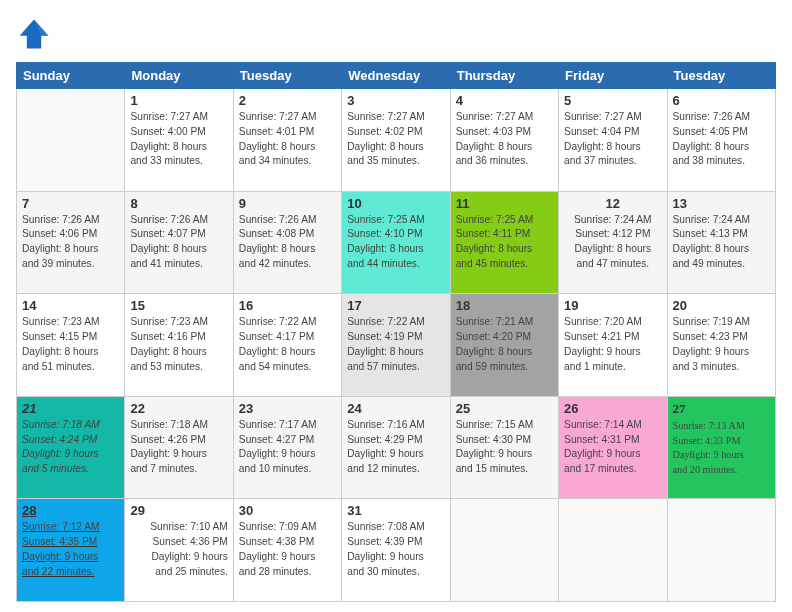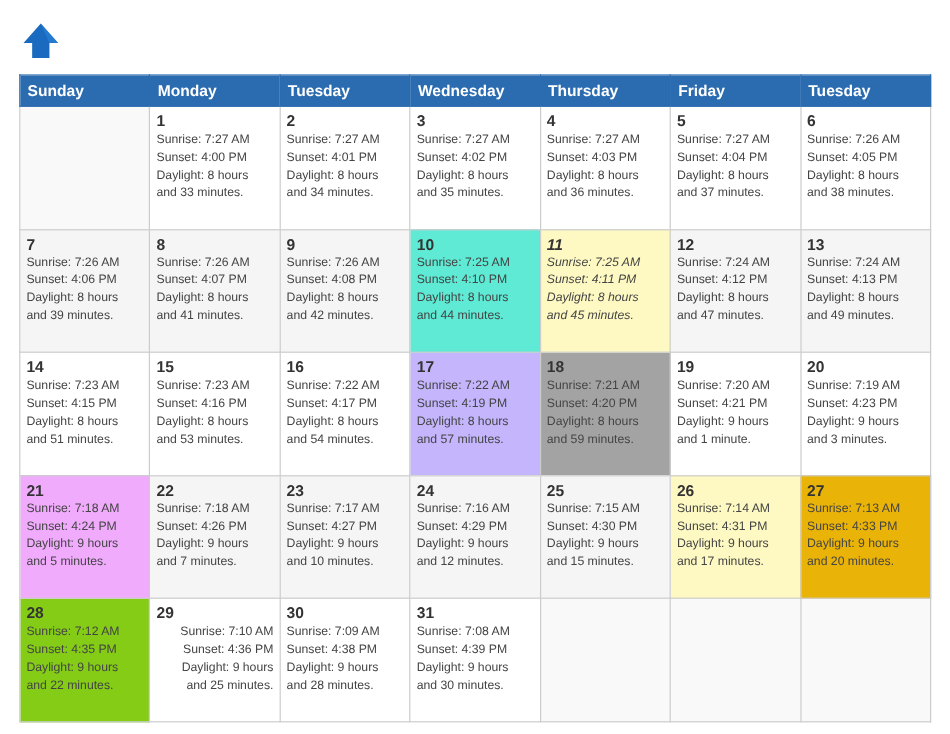--- a/index.html
+++ b/index.html
@@ -207,28 +207,28 @@
 Daylight: 8 hours
 and 42 minutes.</div>
           </td>
           <td style="background-color: #5eead4;">
             <div class="day-number">10</div>
             <div class="day-info" style="white-space: pre-line;">Sunrise: 7:25 AM
 Sunset: 4:10 PM
 Daylight: 8 hours
 and 44 minutes.</div>
           </td>
-          <td style="background-color: #fef9c3; font-style: italic;">
+          <td style="background-color: #84cc16;">
             <div class="day-number">11</div>
             <div class="day-info" style="white-space: pre-line;">Sunrise: 7:25 AM
 Sunset: 4:11 PM
 Daylight: 8 hours
 and 45 minutes.</div>
           </td>
-          <td style="background-color: rgb(245, 245, 245);">
+          <td style="background-color: rgb(245, 245, 245); text-align: center;">
             <div class="day-number">12</div>
             <div class="day-info" style="white-space: pre-line;">Sunrise: 7:24 AM
 Sunset: 4:12 PM
 Daylight: 8 hours
 and 47 minutes.</div>
           </td>
           <td style="background-color: rgb(245, 245, 245);">
             <div class="day-number">13</div>
             <div class="day-info" style="white-space: pre-line;">Sunrise: 7:24 AM
 Sunset: 4:13 PM
@@ -251,21 +251,21 @@
 Daylight: 8 hours
 and 53 minutes.</div>
           </td>
           <td style="background-color: rgb(255, 255, 255);">
             <div class="day-number">16</div>
             <div class="day-info" style="white-space: pre-line;">Sunrise: 7:22 AM
 Sunset: 4:17 PM
 Daylight: 8 hours
 and 54 minutes.</div>
           </td>
-          <td style="background-color: #c4b5fd;">
+          <td style="background-color: #e5e5e5;">
             <div class="day-number">17</div>
             <div class="day-info" style="white-space: pre-line;">Sunrise: 7:22 AM
 Sunset: 4:19 PM
 Daylight: 8 hours
 and 57 minutes.</div>
           </td>
           <td style="background-color: #a3a3a3;">
             <div class="day-number">18</div>
             <div class="day-info" style="white-space: pre-line;">Sunrise: 7:21 AM
 Sunset: 4:20 PM
@@ -281,21 +281,21 @@
           </td>
           <td style="background-color: rgb(255, 255, 255);">
             <div class="day-number">20</div>
             <div class="day-info" style="white-space: pre-line;">Sunrise: 7:19 AM
 Sunset: 4:23 PM
 Daylight: 9 hours
 and 3 minutes.</div>
           </td>
         </tr>
         <tr>
-          <td style="background-color: #f0abfc;">
+          <td style="background-color: #14b8a6; font-style: italic;">
             <div class="day-number">21</div>
             <div class="day-info" style="white-space: pre-line;">Sunrise: 7:18 AM
 Sunset: 4:24 PM
 Daylight: 9 hours
 and 5 minutes.</div>
           </td>
           <td style="background-color: rgb(245, 245, 245);">
             <div class="day-number">22</div>
             <div class="day-info" style="white-space: pre-line;">Sunrise: 7:18 AM
 Sunset: 4:26 PM
@@ -316,37 +316,37 @@
 Daylight: 9 hours
 and 12 minutes.</div>
           </td>
           <td style="background-color: rgb(245, 245, 245);">
             <div class="day-number">25</div>
             <div class="day-info" style="white-space: pre-line;">Sunrise: 7:15 AM
 Sunset: 4:30 PM
 Daylight: 9 hours
 and 15 minutes.</div>
           </td>
-          <td style="background-color: #fef9c3;">
+          <td style="background-color: #f9a8d4;">
             <div class="day-number">26</div>
             <div class="day-info" style="white-space: pre-line;">Sunrise: 7:14 AM
 Sunset: 4:31 PM
 Daylight: 9 hours
 and 17 minutes.</div>
           </td>
-          <td style="background-color: #eab308;">
+          <td style="background-color: #22c55e; font-family: Liberation Serif, serif;">
             <div class="day-number">27</div>
             <div class="day-info" style="white-space: pre-line;">Sunrise: 7:13 AM
 Sunset: 4:33 PM
 Daylight: 9 hours
 and 20 minutes.</div>
           </td>
         </tr>
         <tr>
-          <td style="background-color: #84cc16;">
+          <td style="background-color: #0ea5e9; text-decoration: underline;">
             <div class="day-number">28</div>
             <div class="day-info" style="white-space: pre-line;">Sunrise: 7:12 AM
 Sunset: 4:35 PM
 Daylight: 9 hours
 and 22 minutes.</div>
           </td>
           <td style="background-color: rgb(255, 255, 255);">
             <div class="day-number">29</div>
             <div class="day-info" style="white-space: pre-line; text-align: right;">Sunrise: 7:10 AM
 Sunset: 4:36 PM

